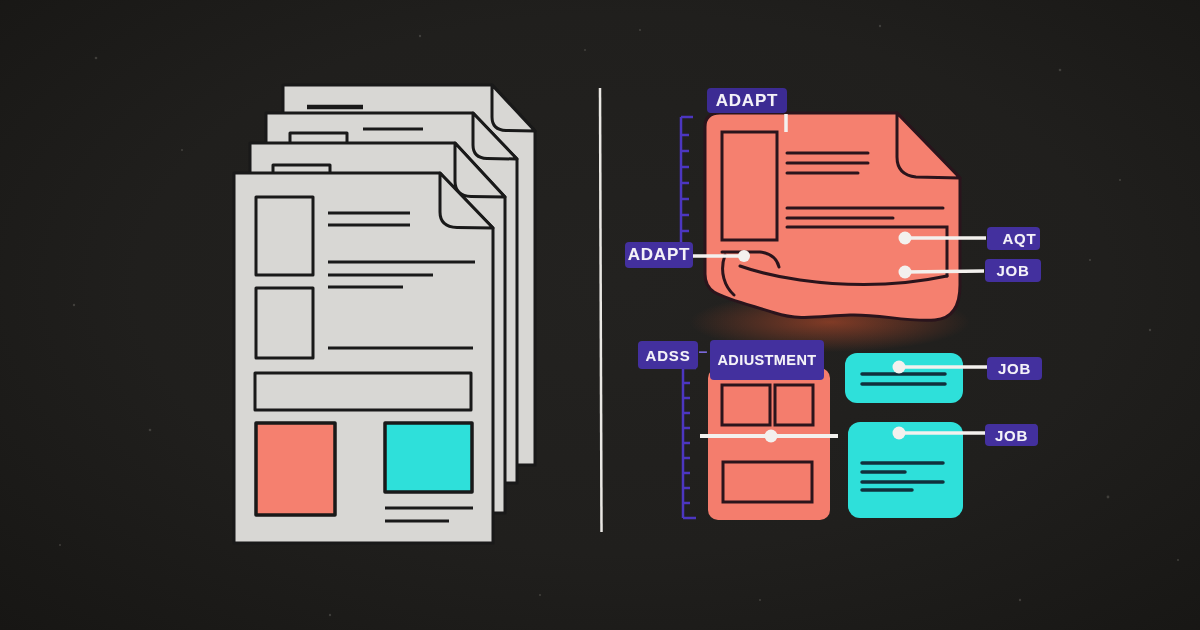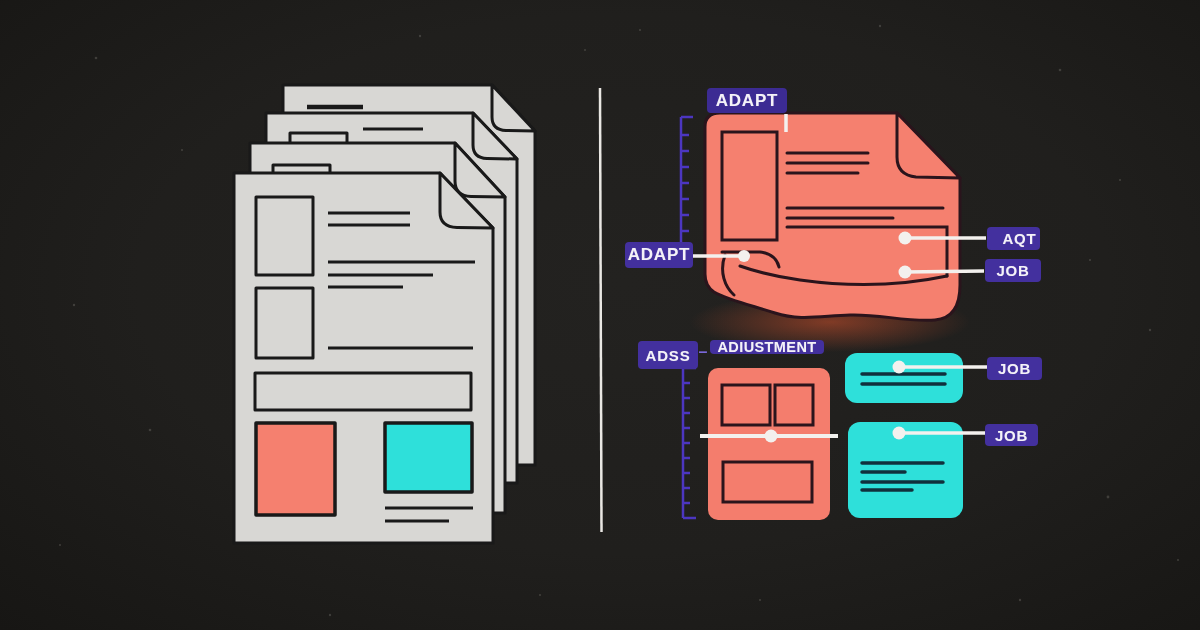--- a/index.html
+++ b/index.html
@@ -18,21 +18,21 @@
   .dash{
     position:absolute;display:flex;align-items:center;justify-content:center;
     color:#7a68d8;font-weight:700;background:transparent;
   }
   #adapt-top {left:707px;top:88px;width:80px;height:25px;font-size:17px;background:#3c2b93;}
   #adapt-left{left:625px;top:242px;width:68px;height:26px;font-size:17px;}
   #aqt       {left:987px;top:227px;width:53px;height:23px;font-size:15px;padding-left:12px;}
   #job-top   {left:985px;top:259px;width:56px;height:23px;font-size:15px;}
   #adss      {left:638px;top:341px;width:60px;height:28px;font-size:15px;}
   #dash-sep  {left:696px;top:341px;width:14px;height:22px;font-size:16px;}
-  #adjustment{left:710px;top:340px;width:114px;height:14px;font-size:14.5px;letter-spacing:0.4px;}
+  #adjustment{left:710px;top:340px;width:114px;height:40px;font-size:14.5px;letter-spacing:0.4px;}
   #job-mid   {left:987px;top:357px;width:55px;height:23px;font-size:15px;}
   #job-bot   {left:985px;top:424px;width:53px;height:22px;font-size:15px;}
 </style>
 </head>
 <body>
 
 <div class="stage">
 
 <svg width="1200" height="630" viewBox="0 0 1200 630">
 

